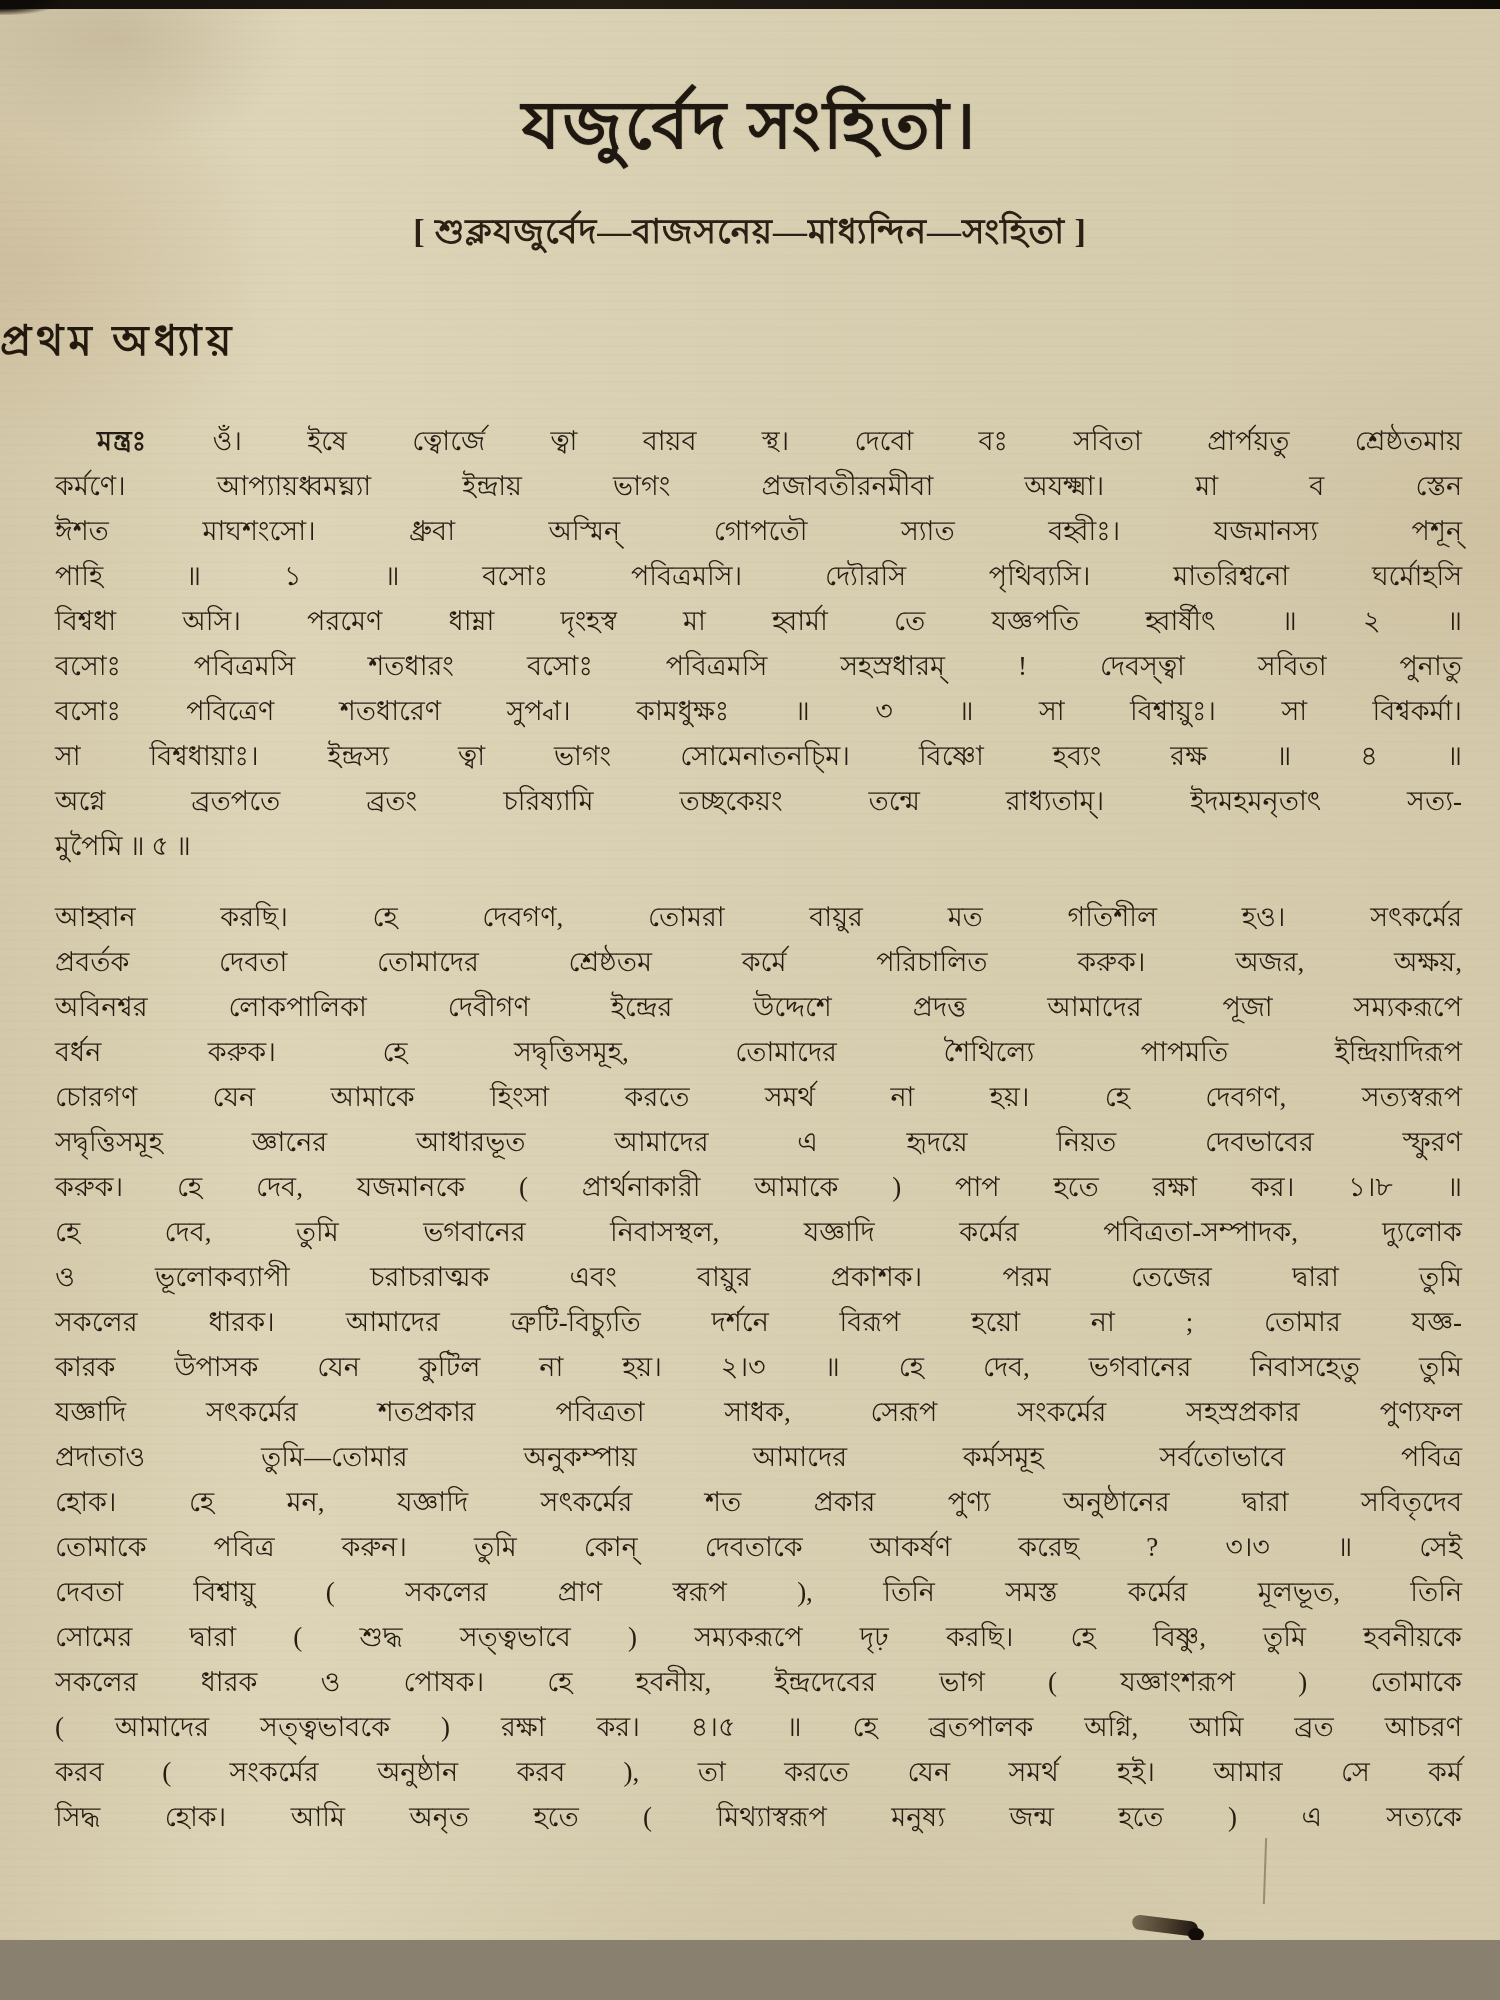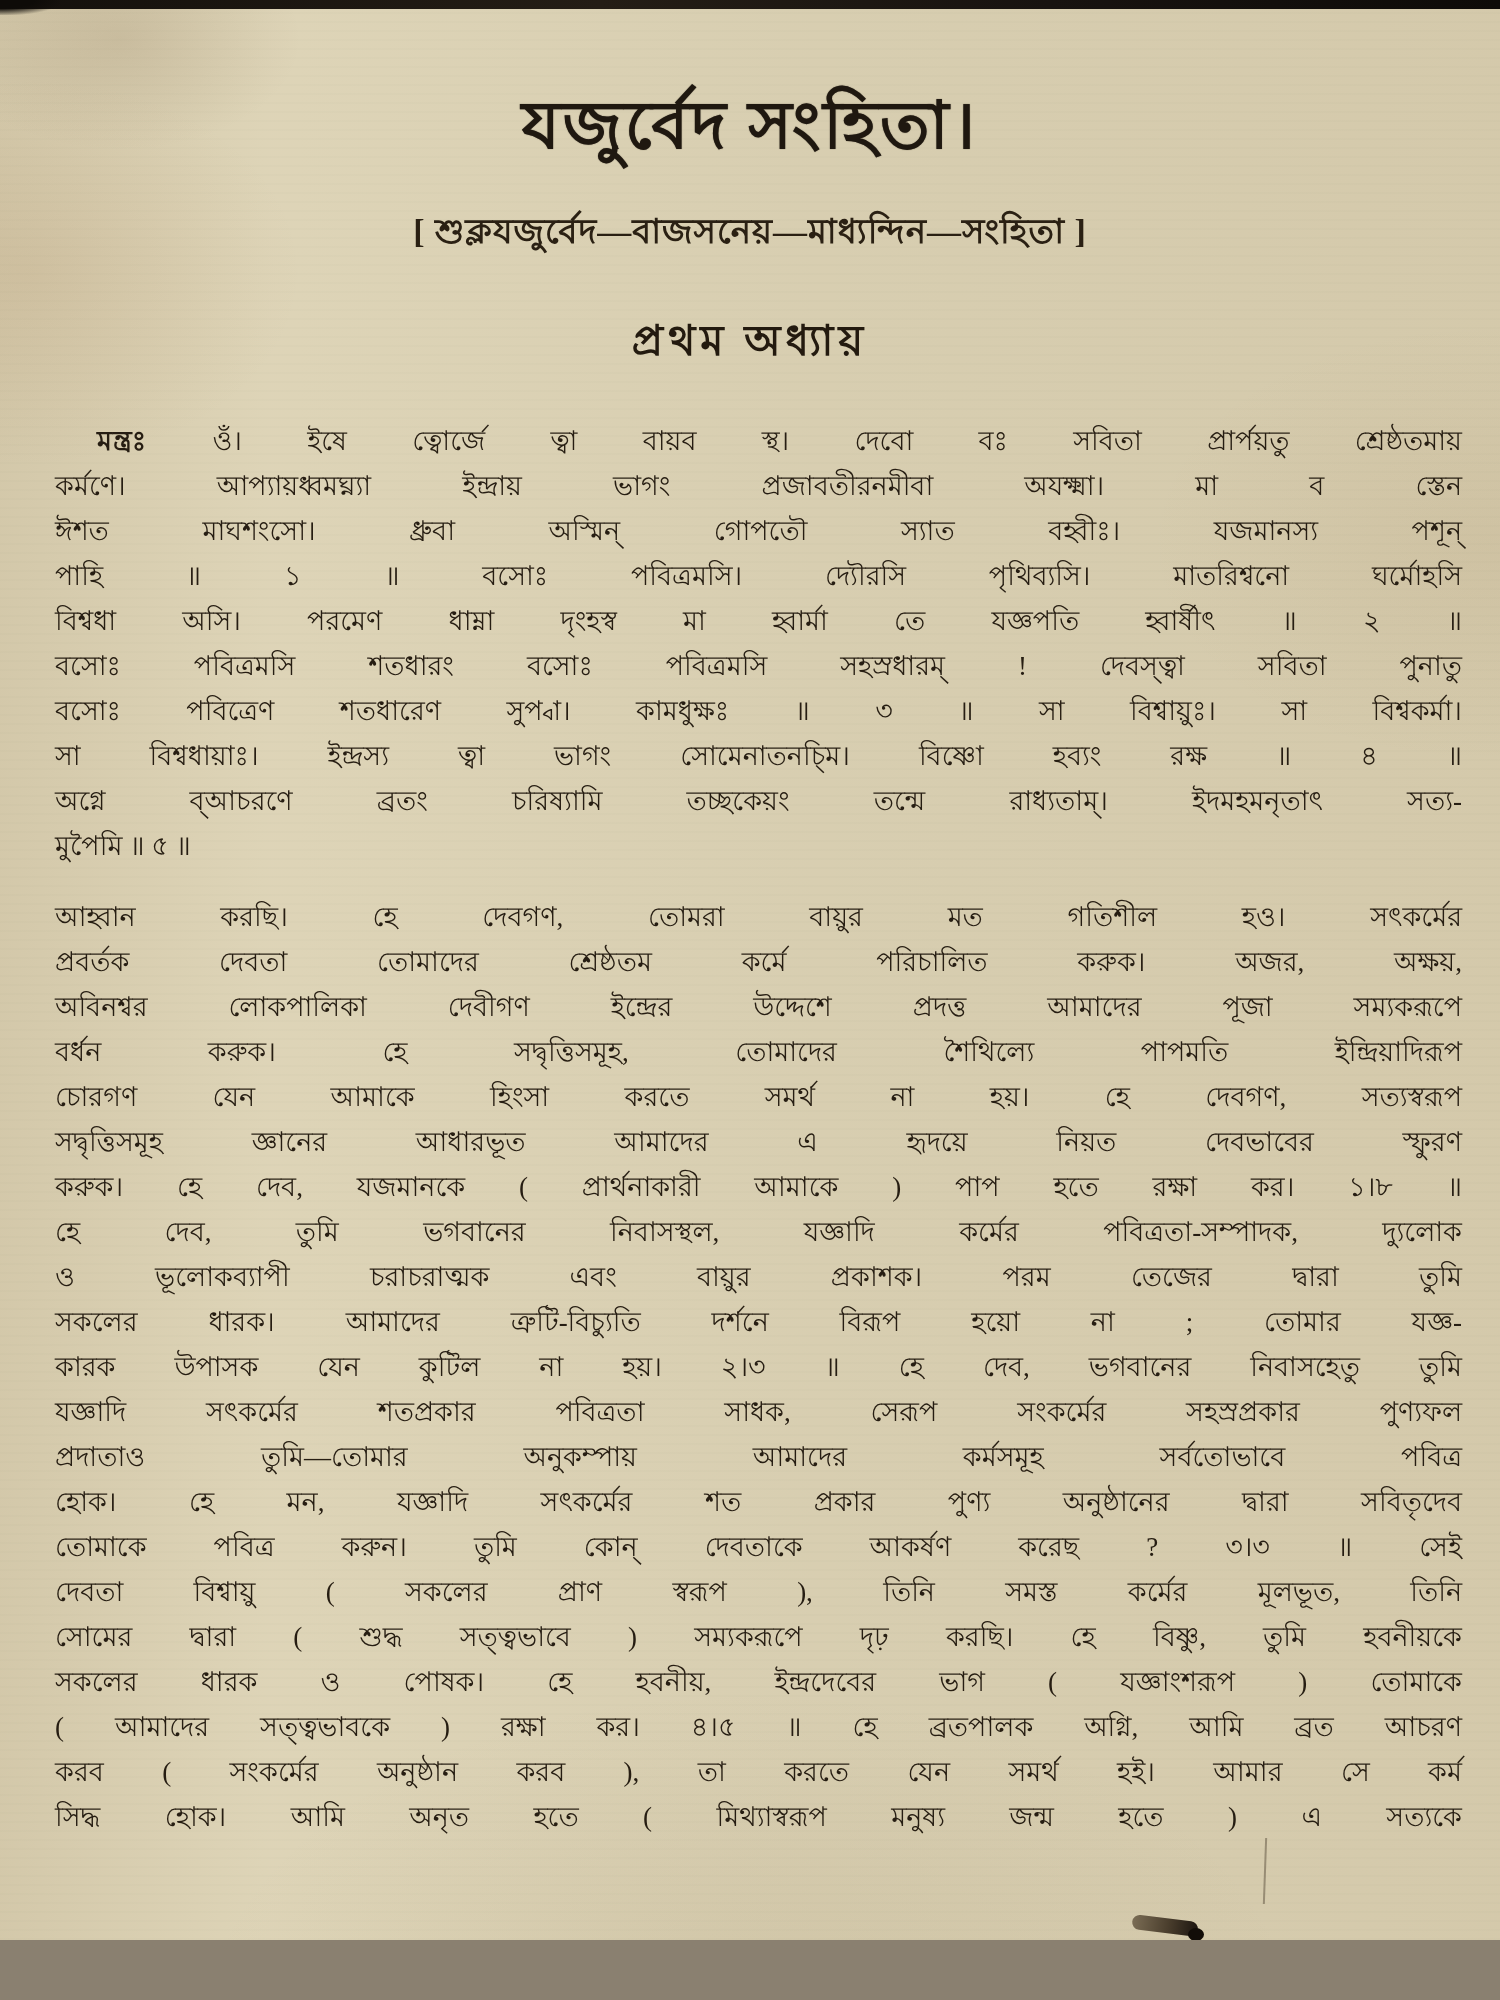--- a/index.html
+++ b/index.html
@@ -39,21 +39,21 @@
   .subtitle{
     margin-top:40px;
     text-align:center;
     font-size:34px;
     font-weight:bold;
     letter-spacing:1px;
     color:#2a2013;
   }
   .chapter{
     margin-top:46px;
-    text-align:center;
+    text-align:left;
     font-size:42px;
     font-weight:bold;
     letter-spacing:5px;
     color:#231a0f;
   }
   .body-text{
     margin:40px 38px 0 55px;
     font-size:27px;
     line-height:45px;
   }
@@ -111,21 +111,21 @@
         <span>ওঁ। ইষে ত্বোর্জে ত্বা বায়ব স্থ। দেবো বঃ সবিতা প্রার্পয়তু শ্রেষ্ঠতমায়</span>
       </div>
       <div>
           <div class="tline">কর্মণে। আপ্যায়ধ্বমঘ্ন্যা ইন্দ্রায় ভাগং প্রজাবতীরনমীবা অযক্ষ্মা। মা ব স্তেন</div>
           <div class="tline">ঈশত মাঘশংসো। ধ্রুবা অস্মিন্ গোপতৌ স্যাত বহ্বীঃ। যজমানস্য পশূন্</div>
           <div class="tline">পাহি ॥ ১ ॥ বসোঃ পবিত্রমসি। দ্যৌরসি পৃথিব্যসি। মাতরিশ্বনো ঘর্মোহসি</div>
           <div class="tline">বিশ্বধা অসি। পরমেণ ধাম্না দৃংহস্ব মা হ্বার্মা তে যজ্ঞপতি হ্বার্ষীৎ ॥ ২ ॥</div>
           <div class="tline">বসোঃ পবিত্রমসি শতধারং বসোঃ পবিত্রমসি সহস্রধারম্ ! দেবস্ত্বা সবিতা পুনাতু</div>
           <div class="tline">বসোঃ পবিত্রেণ শতধারেণ সুপ্বা। কামধুক্ষঃ ॥ ৩ ॥ সা বিশ্বায়ুঃ। সা বিশ্বকর্মা।</div>
           <div class="tline">সা বিশ্বধায়াঃ। ইন্দ্রস্য ত্বা ভাগং সোমেনাতনচ্মি। বিষ্ণো হব্যং রক্ষ ॥ ৪ ॥</div>
-          <div class="tline">অগ্নে ব্আচরণে ব্রতং চরিষ্যামি তচ্ছকেয়ং তন্মে রাধ্যতাম্। ইদমহমনৃতাৎ সত্য-</div>
+          <div class="tline">অগ্নে ব্রতপতে ব্রতং চরিষ্যামি তচ্ছকেয়ং তন্মে রাধ্যতাম্। ইদমহমনৃতাৎ সত্য-</div>
           <div class="tline tline-last">মুপৈমি ॥ ৫ ॥</div>
         </div>
     </div>
 
     <div class="para">
       <div>
           <div class="tline">আহ্বান করছি। হে দেবগণ, তোমরা বায়ুর মত গতিশীল হও। সৎকর্মের</div>
           <div class="tline">প্রবর্তক দেবতা তোমাদের শ্রেষ্ঠতম কর্মে পরিচালিত করুক। অজর, অক্ষয়,</div>
           <div class="tline">অবিনশ্বর লোকপালিকা দেবীগণ ইন্দ্রের উদ্দেশে প্রদত্ত আমাদের পূজা সম্যকরূপে</div>
           <div class="tline">বর্ধন করুক। হে সদ্বৃত্তিসমূহ, তোমাদের শৈথিল্যে পাপমতি ইন্দ্রিয়াদিরূপ</div>

